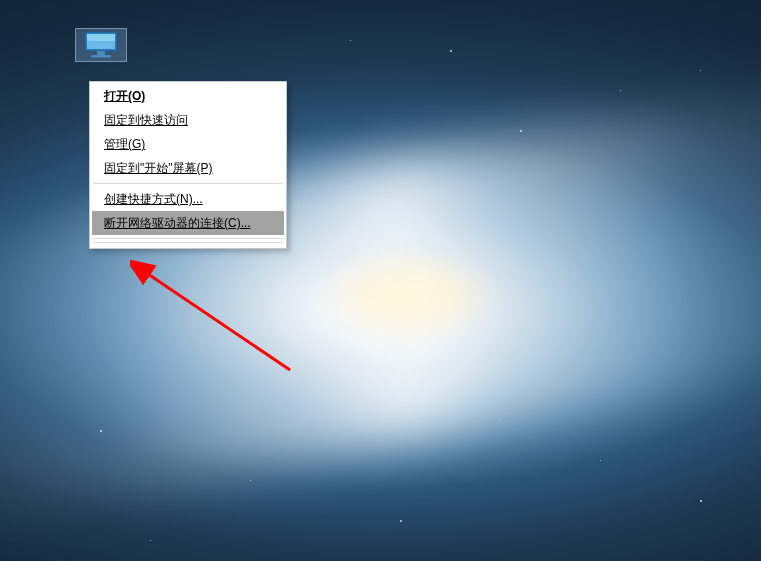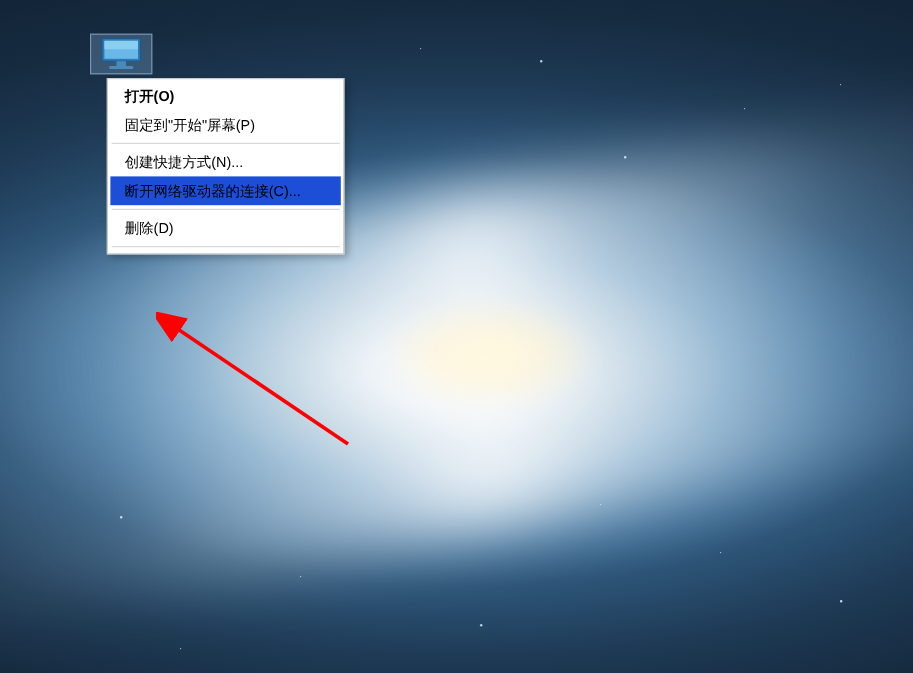--- a/index.html
+++ b/index.html
@@ -83,40 +83,41 @@
       border: 1px solid rgba(180,210,240,0.5);
     }
     .desktop-icon svg {
       width: 40px;
       height: 30px;
     }
     
     
     .context-menu {
       position: absolute;
-      top: 65px;
+      top: 81px;
       left: 89px;
       width: 198px;
       background: #ffffff;
       border: 1px solid #c8c8c8;
       box-shadow: 3px 3px 6px rgba(0,0,0,0.25);
       padding: 2px;
+      text-decoration: underline;
     }
     .menu-item {
       padding: 4px 12px 4px 12px;
       color: #000;
       cursor: default;
       white-space: nowrap;
       line-height: 16px;
     }
     .menu-item.bold {
       font-weight: bold;
     }
     .menu-item.hover {
-      background: #1d4ed8;
+      background: #a3a3a3;
     }
     .menu-separator {
       height: 1px;
       background: #d7d7d7;
       margin: 3px 1px;
     }
     
     
     .arrow-svg {
       position: absolute;
@@ -152,26 +153,27 @@
     <rect x="4" y="2" width="32" height="19" rx="1.5" fill="#2a7ab8" stroke="#1a5a8a" stroke-width="0.8"></rect>
     <rect x="6" y="4" width="28" height="15" fill="#6ab8e8"></rect>
     <rect x="6" y="4" width="28" height="7" fill="#8acff0"></rect>
     <rect x="16" y="21" width="8" height="4" fill="#4a8ab8"></rect>
     <rect x="10" y="25" width="20" height="2.5" rx="1" fill="#4a8ab8"></rect>
   </svg>
 </div>
 
 <div class="context-menu">
   <div class="menu-item bold">打开(O)</div>
+  <div class="menu-item">固定到快速访问</div>
+  <div class="menu-item">管理(G)</div>
   <div class="menu-item">固定到"开始"屏幕(P)</div>
   <div class="menu-separator"></div>
   <div class="menu-item">创建快捷方式(N)...</div>
   <div class="menu-item hover">断开网络驱动器的连接(C)...</div>
   <div class="menu-separator"></div>
-  <div class="menu-item">删除(D)</div>
   <div class="menu-separator"></div>
 </div>
 
 <svg class="arrow-svg" viewBox="0 0 180 120">
   <defs>
     <marker id="arrowhead" markerWidth="10" markerHeight="8" refX="2" refY="4" orient="auto">
       <polygon points="0 0, 10 4, 0 8" fill="#ff0000"></polygon>
     </marker>
   </defs>
   <line x1="160" y1="110" x2="15" y2="12" stroke="#ff0000" stroke-width="3" marker-end="url(#arrowhead)"></line>

